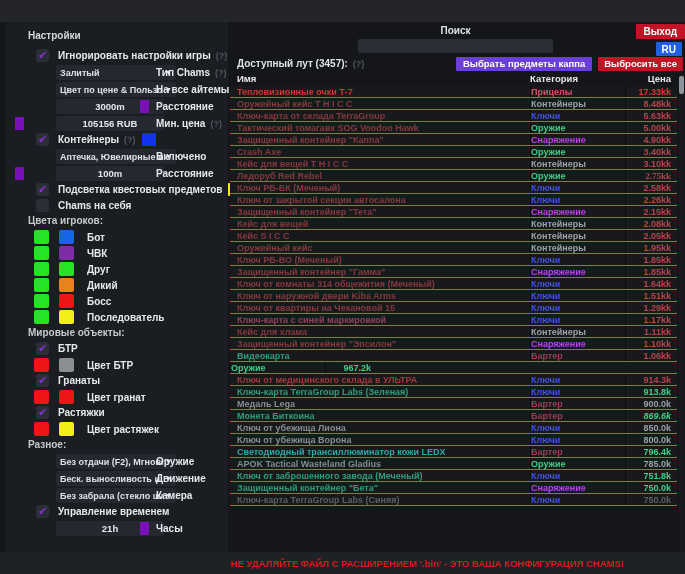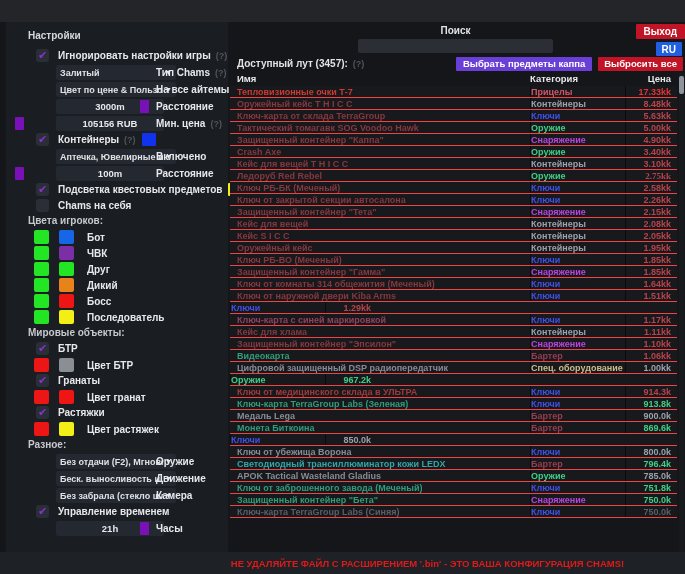--- a/index.html
+++ b/index.html
@@ -353,20 +353,21 @@
         <span class="col-name" style="color: rgb(134, 56, 63);">Ключ от комнаты 314 общежития (Меченый)</span>
         <span class="col-cat" style="color: rgb(65, 80, 230);">Ключи</span>
         <span class="col-price" style="color: rgb(184, 67, 76);">1.64kk</span>
       </div>
       <div class="t-row">
         <span class="col-name" style="color: rgb(134, 56, 63);">Ключ от наружной двери Kiba Arms</span>
         <span class="col-cat" style="color: rgb(65, 80, 230);">Ключи</span>
         <span class="col-price" style="color: rgb(184, 67, 76);">1.51kk</span>
       </div>
       <div class="t-row">
+        <span class="col-name" style="color: rgb(134, 56, 63);">Ключ от квартиры на Чекановой 15</span>
         <span class="col-cat" style="color: rgb(65, 80, 230);">Ключи</span>
         <span class="col-price" style="color: rgb(184, 67, 76);">1.29kk</span>
       </div>
       <div class="t-row">
         <span class="col-name" style="color: rgb(147, 64, 94);">Ключ-карта с синей маркировкой</span>
         <span class="col-cat" style="color: rgb(65, 80, 230);">Ключи</span>
         <span class="col-price" style="color: rgb(184, 67, 76);">1.17kk</span>
       </div>
       <div class="t-row">
         <span class="col-name" style="color: rgb(134, 56, 63);">Кейс для хлама</span>
@@ -377,25 +378,20 @@
         <span class="col-name" style="color: rgb(134, 56, 63);">Защищенный контейнер "Эпсилон"</span>
         <span class="col-cat" style="color: rgb(187, 68, 224);">Снаряжение</span>
         <span class="col-price" style="color: rgb(184, 67, 76);">1.10kk</span>
       </div>
       <div class="t-row">
         <span class="col-name" style="color: rgb(47, 158, 124);">Видеокарта</span>
         <span class="col-cat" style="color: rgb(153, 61, 80);">Бартер</span>
         <span class="col-price" style="color: rgb(184, 67, 76);">1.06kk</span>
       </div>
       <div class="t-row">
-        <span class="col-name" style="color: rgb(134, 140, 148);">Цифровой защищенный DSP радиопередатчик</span>
-        <span class="col-cat" style="color: rgb(202, 188, 140);">Спец. оборудование</span>
-        <span class="col-price" style="color: rgb(155, 161, 169);">1.00kk</span>
-      </div>
-      <div class="t-row">
         <span class="col-cat" style="color: rgb(63, 207, 135);">Оружие</span>
         <span class="col-price" style="color: rgb(63, 207, 135);">967.2k</span>
       </div>
       <div class="t-row">
         <span class="col-name" style="color: rgb(160, 58, 58);">Ключ от медицинского склада в УЛЬТРА</span>
         <span class="col-cat" style="color: rgb(65, 80, 230);">Ключи</span>
         <span class="col-price" style="color: rgb(184, 67, 76);">914.3k</span>
       </div>
       <div class="t-row">
         <span class="col-name" style="color: rgb(47, 158, 124);">Ключ-карта TerraGroup Labs (Зеленая)</span>
@@ -403,23 +399,24 @@
         <span class="col-price" style="color: rgb(63, 207, 135);">913.8k</span>
       </div>
       <div class="t-row">
         <span class="col-name" style="color: rgb(134, 140, 148);">Медаль Lega</span>
         <span class="col-cat" style="color: rgb(153, 61, 80);">Бартер</span>
         <span class="col-price" style="color: rgb(155, 161, 169);">900.0k</span>
       </div>
       <div class="t-row">
         <span class="col-name" style="color: rgb(47, 158, 124);">Монета Биткоина</span>
         <span class="col-cat" style="color: rgb(153, 61, 80);">Бартер</span>
-        <span class="col-price" style="color: rgb(63, 207, 135);">869.6k</span>
-      </div>
-      <div class="t-row">
+        <span class="col-price" style="color: rgb(63, 207, 135); font-style: italic;">869.6k</span>
+      </div>
+      <div class="t-row">
+        <span class="col-name" style="color: rgb(134, 140, 148);">Ключ от убежища Лиона</span>
         <span class="col-cat" style="color: rgb(65, 80, 230);">Ключи</span>
         <span class="col-price" style="color: rgb(155, 161, 169);">850.0k</span>
       </div>
       <div class="t-row">
         <span class="col-name" style="color: rgb(134, 140, 148);">Ключ от убежища Ворона</span>
         <span class="col-cat" style="color: rgb(65, 80, 230);">Ключи</span>
         <span class="col-price" style="color: rgb(155, 161, 169);">800.0k</span>
       </div>
       <div class="t-row">
         <span class="col-name" style="color: rgb(47, 168, 168);">Светодиодный трансиллюминатор кожи LEDX</span>

